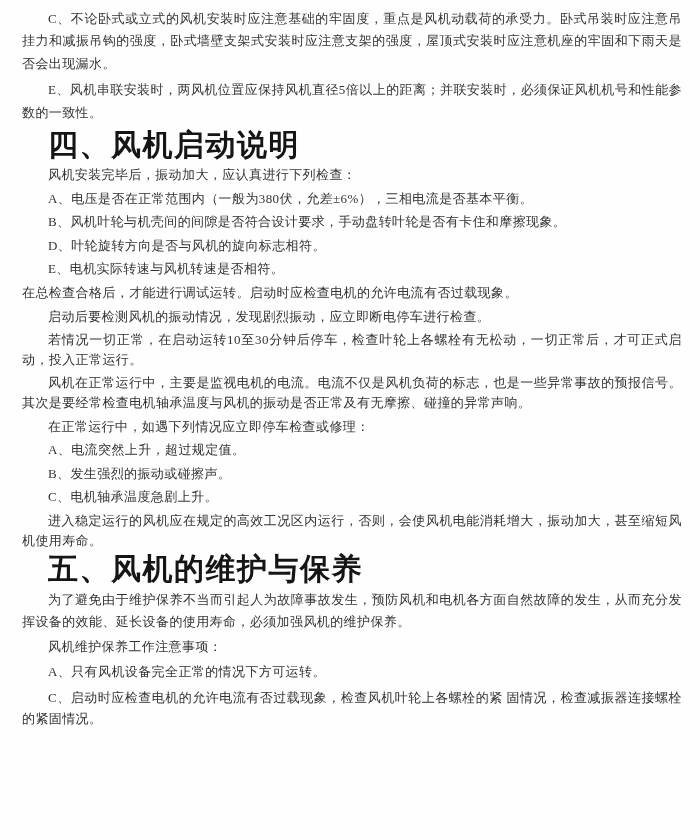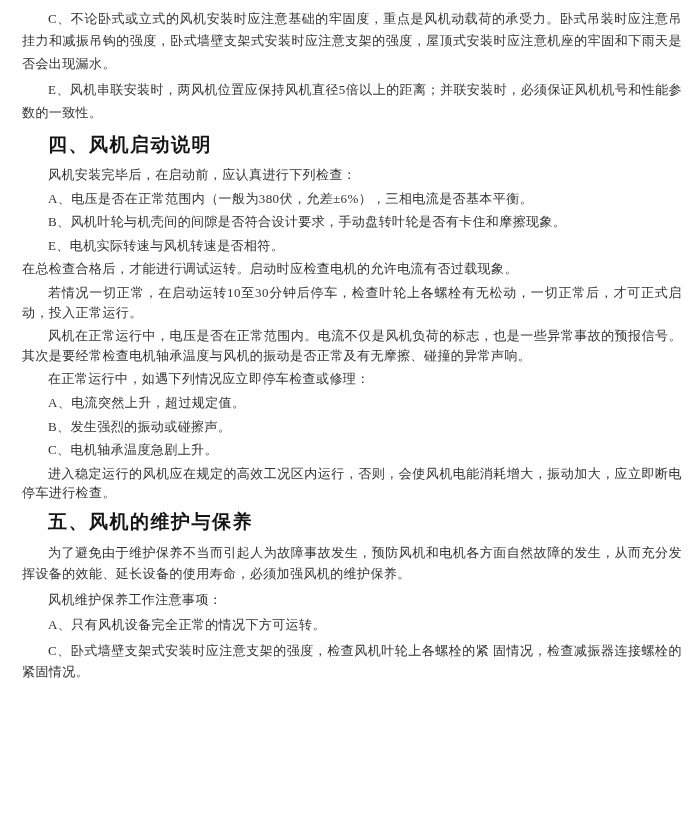--- a/index.html
+++ b/index.html
@@ -36,55 +36,57 @@
     text-indent: -1.4em;
   }
   .lead .para { line-height: 22.4px; }
   .sec4 .para { line-height: 19.6px; }
   .sec5 .para { line-height: 21.4px; }
   .heading {
     margin: 6px 0 5px 0;
     padding-left: 30px;
     font-family: "Liberation Sans", sans-serif;
     font-weight: 700;
-    font-size: 19px;
+    font-size: 30px;
     line-height: 30px;
     letter-spacing: 1.5px;
     color: #151515;
     text-indent: 0;
   }
   .sec5 .heading { margin-top: 0; }
 </style>
 </head>
 <body>
 
 <div class="page">
 
   <div class="lead">
     <p class="para indent">C、不论卧式或立式的风机安装时应注意基础的牢固度，重点是风机动载荷的承受力。卧式吊装时应注意吊挂力和减振吊钩的强度，卧式墙壁支架式安装时应注意支架的强度，屋顶式安装时应注意机座的牢固和下雨天是否会出现漏水。</p>
     <p class="para indent">E、风机串联安装时，两风机位置应保持风机直径5倍以上的距离；并联安装时，必须保证风机机号和性能参数的一致性。</p>
   </div>
 
   <div class="sec4">
     <h2 class="heading">四、风机启动说明</h2>
-    <p class="para indent">风机安装完毕后，在启动前，应认真进行下列检查：</p>
+    <p class="para indent">风机安装完毕后，振动加大，应认真进行下列检查：</p>
     <p class="para hang">A、电压是否在正常范围内（一般为380伏，允差±6%），三相电流是否基本平衡。</p>
     <p class="para hang">B、风机叶轮与机壳间的间隙是否符合设计要求，手动盘转叶轮是否有卡住和摩擦现象。</p>
+    <p class="para hang">D、叶轮旋转方向是否与风机的旋向标志相符。</p>
     <p class="para hang">E、电机实际转速与风机转速是否相符。</p>
     <p class="para flush">在总检查合格后，才能进行调试运转。启动时应检查电机的允许电流有否过载现象。</p>
+    <p class="para indent">启动后要检测风机的振动情况，发现剧烈振动，应立即断电停车进行检查。</p>
     <p class="para indent">若情况一切正常，在启动运转10至30分钟后停车，检查叶轮上各螺栓有无松动，一切正常后，才可正式启动，投入正常运行。</p>
-    <p class="para indent">风机在正常运行中，电压是否在正常范围内。电流不仅是风机负荷的标志，也是一些异常事故的预报信号。其次是要经常检查电机轴承温度与风机的振动是否正常及有无摩擦、碰撞的异常声响。</p>
+    <p class="para indent">风机在正常运行中，主要是监视电机的电流。电流不仅是风机负荷的标志，也是一些异常事故的预报信号。其次是要经常检查电机轴承温度与风机的振动是否正常及有无摩擦、碰撞的异常声响。</p>
     <p class="para indent">在正常运行中，如遇下列情况应立即停车检查或修理：</p>
     <p class="para indent">A、电流突然上升，超过规定值。</p>
     <p class="para indent">B、发生强烈的振动或碰擦声。</p>
     <p class="para indent">C、电机轴承温度急剧上升。</p>
-    <p class="para indent">进入稳定运行的风机应在规定的高效工况区内运行，否则，会使风机电能消耗增大，振动加大，应立即断电停车进行检查。</p>
+    <p class="para indent">进入稳定运行的风机应在规定的高效工况区内运行，否则，会使风机电能消耗增大，振动加大，甚至缩短风机使用寿命。</p>
   </div>
 
   <div class="sec5">
     <h2 class="heading">五、风机的维护与保养</h2>
     <p class="para indent">为了避免由于维护保养不当而引起人为故障事故发生，预防风机和电机各方面自然故障的发生，从而充分发挥设备的效能、延长设备的使用寿命，必须加强风机的维护保养。</p>
     <p class="para indent">风机维护保养工作注意事项：</p>
     <p class="para indent">A、只有风机设备完全正常的情况下方可运转。</p>
-    <p class="para indent">C、卧式墙壁支架式安装时应注意支架的强度，检查风机叶轮上各螺栓的紧 固情况，检查减振器连接螺栓的紧固情况。</p>
+    <p class="para indent">C、启动时应检查电机的允许电流有否过载现象，检查风机叶轮上各螺栓的紧 固情况，检查减振器连接螺栓的紧固情况。</p>
   </div>
 
 </div>
 
 </body></html>

